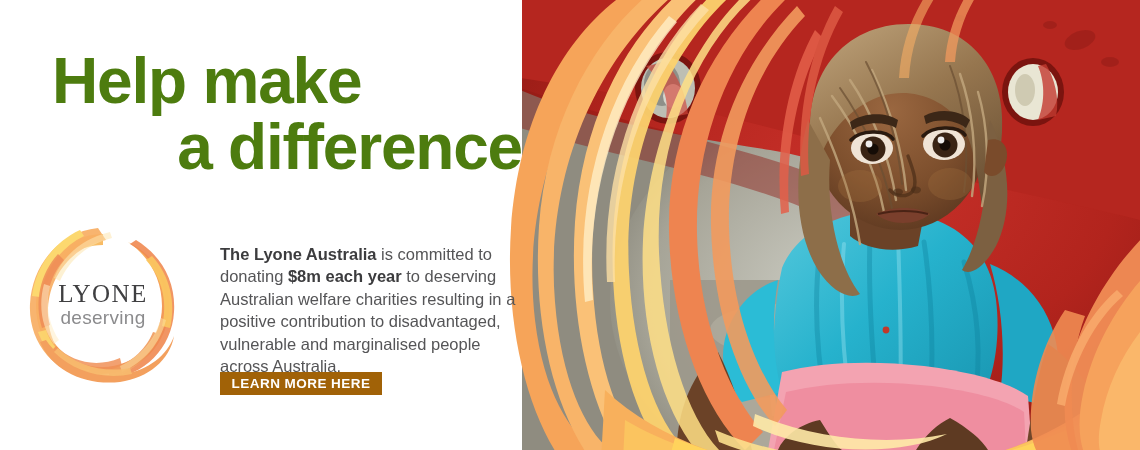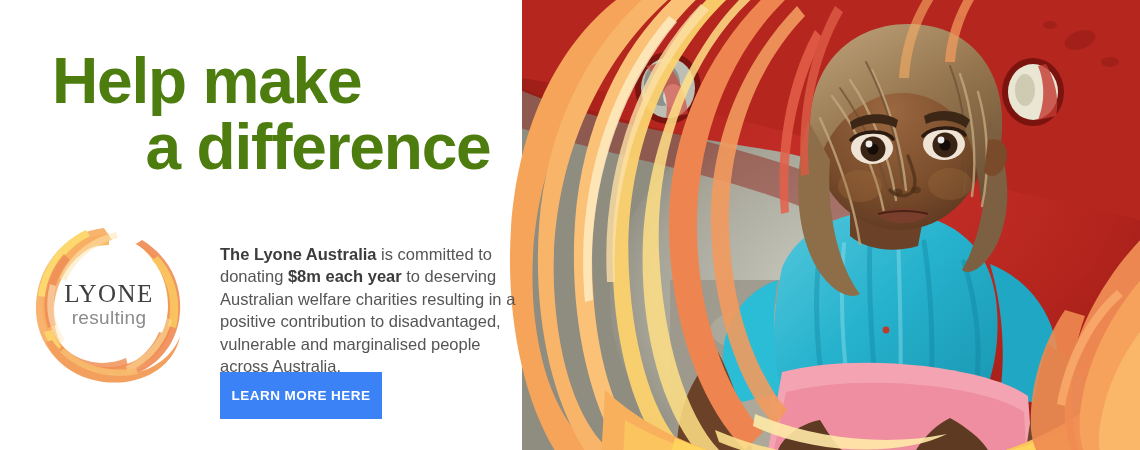--- a/index.html
+++ b/index.html
@@ -20,25 +20,25 @@
 
   .headline{
     position:absolute;left:52px;top:48px;width:470px;
     color:#4d7c0f;
     font-size:64px;
     line-height:66px;
     font-weight:700;
     letter-spacing:-1.2px;
   }
   .headline .l1{display:block;text-align:left;}
-  .headline .l2{display:block;text-align:center;padding-left:62px;}
+  .headline .l2{display:block;text-align:right;padding-left:62px;}
 
   
   .logo{
-    position:absolute;left:30px;top:224px;width:158px;height:160px;
+    position:absolute;left:24px;top:224px;width:158px;height:160px;
   }
   .logo svg{display:block;width:158px;height:160px;}
   .logo-text{
     position:absolute;left:0;top:0;width:158px;height:160px;
     display:flex;flex-direction:column;align-items:center;justify-content:center;
     pointer-events:none;
   }
   .logo-word{
     font-family:"Liberation Serif","DejaVu Serif",serif;
     font-size:25px;letter-spacing:1.5px;color:#3f3f41;line-height:1;
@@ -52,22 +52,22 @@
   
   .body-copy{
     position:absolute;left:220px;top:226px;width:300px;
     color:#555557;font-size:16.5px;line-height:22.5px;
   }
   .body-copy b{color:#3c3c3e;font-weight:700;}
 
   
   .cta{
     position:absolute;left:220px;top:372px;
-    width:162px;height:47px;
-    background:#3b82f6;
+    width:162px;height:23px;
+    background:#a16207;
     border:0;display:flex;align-items:center;justify-content:center;
     color:#ffffff;font-size:13.5px;font-weight:700;letter-spacing:.45px;
     cursor:pointer;
   }
 
   
   .photo{
     position:absolute;left:520px;top:0;width:620px;height:450px;overflow:hidden;
     z-index:10;
   }
@@ -345,21 +345,21 @@
           <path d="M86 8 C60 14 40 30 30 54 L36 57 C46 35 64 20 88 14 Z" fill="#fde6b0"></path>
           <path d="M142 96 C136 120 120 138 98 148 L96 142 C116 133 131 116 137 94 Z" fill="#fde0a0"></path>
           <path d="M20 60 C14 82 18 104 30 120 L35 116 C25 101 21 81 26 62 Z" fill="#ffeec6"></path>
         </g>
 
         <path d="M22 116 C40 142 70 154 100 150 C124 146 143 132 150 112 C146 136 124 154 96 158 C60 162 28 146 16 118 Z" fill="#f3a05e"></path>
         <path d="M30 128 C50 148 80 156 108 150 L106 144 C80 149 52 142 34 124 Z" fill="#f7bb6e" opacity=".9"></path>
       </svg>
       <div class="logo-text">
         <div class="logo-word">LYONE</div>
-        <div class="logo-sub">resulting</div>
+        <div class="logo-sub">deserving</div>
       </div>
     </div>
 
     <p class="body-copy" id="body-copy"><b>The Lyone Australia</b> is committed to donating <b>$8m each year</b> to deserving Australian welfare charities resulting in a positive contribution to disadvantaged, vulnerable and marginalised people across Australia.</p>
 
     <div class="cta">LEARN MORE HERE</div>
   </div>
 </div>
 
 </body></html>

